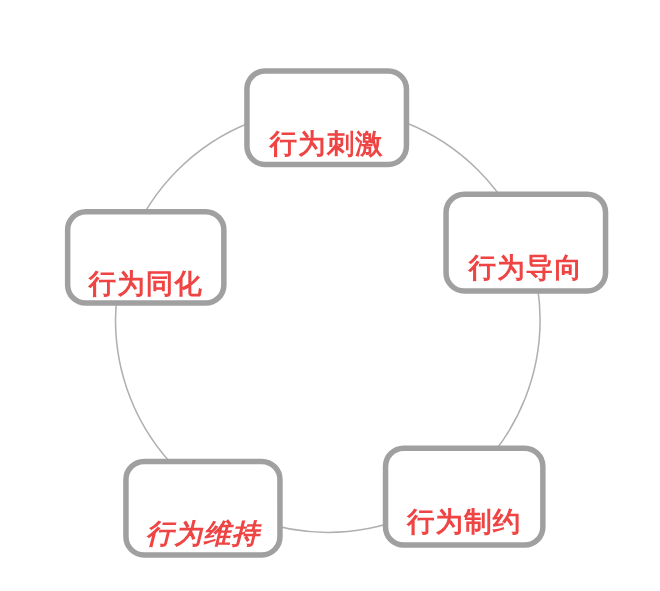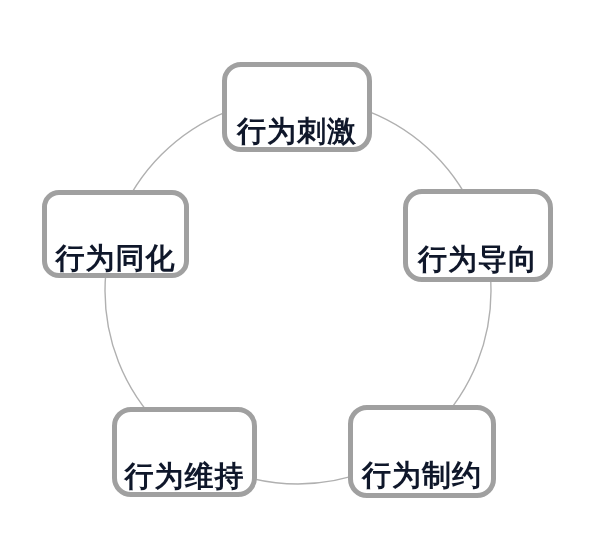--- a/index.html
+++ b/index.html
@@ -26,33 +26,33 @@
     position: absolute;
     box-sizing: border-box;
     background: #ffffff;
     border: 5px solid #a0a0a0;
     border-radius: 19px;
     display: flex;
     align-items: center;
     justify-content: center;
   }
   .node .label {
-    font-size: 29px;
+    font-size: 25px;
     font-weight: bold;
-    color: #0f172a;
+    color: #ef4444;
     letter-spacing: 1px;
     white-space: nowrap;
     line-height: 1;
     margin-top: 48px;
   }
   .node-top          { left: 222px; top:  62px; width: 150px; height: 90px; }
-  .node-right        { left: 403px; top: 189px; width: 150px; height: 93px; }
+  .node-right        { left: 403px; top: 174px; width: 150px; height: 93px; }
   .node-bottom-right { left: 348px; top: 405px; width: 148px; height: 93px; }
-  .node-bottom-left  { left: 112px; top: 407px; width: 145px; height: 90px; }
-  .node-left         { left:  42px; top: 190px; width: 147px; height: 88px; border-radius: 17px; }
+  .node-bottom-left  { left: 112px; top: 417px; width: 145px; height: 90px; font-style: italic; }
+  .node-left         { left:  59px; top: 190px; width: 147px; height: 88px; }
 </style>
 </head>
 <body>
 
 <div class="stage">
 
   <svg class="circle-layer" viewBox="0 0 600 537" xmlns="http://www.w3.org/2000/svg">
     <circle cx="298" cy="291" r="193" fill="none" stroke="#b0b0b0" stroke-width="1.4"></circle>
   </svg>
 

